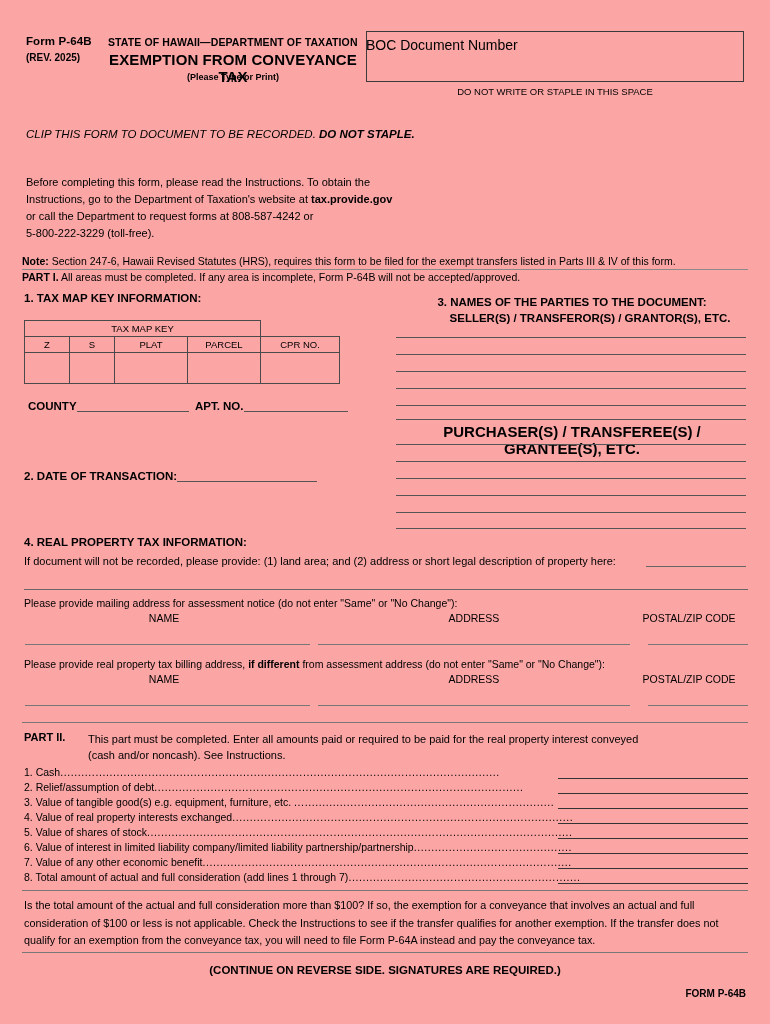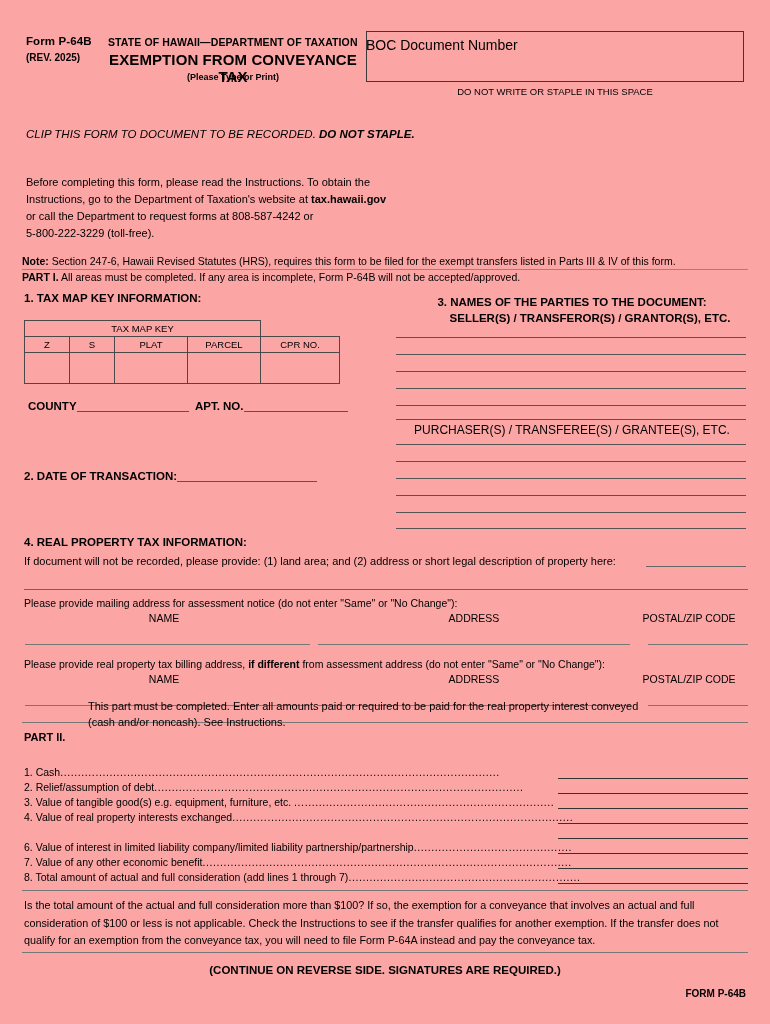--- a/index.html
+++ b/index.html
@@ -156,21 +156,21 @@
   .s3-sub {
     left: 416px; top: 312px;
     width: 348px;
     text-align: center;
     font-size: 11.5px; font-weight: bold;
   }
   .purchaser-title {
     left: 398px; top: 423px;
     width: 348px;
     text-align: center;
-    font-size: 12px; font-weight: normal;
+    font-size: 15px; font-weight: bold;
   }
   .party-rule {
     left: 396px;
     width: 350px; height: 0;
     border-top: 1px solid #555;
   }
 
   
   .s4-title {
     left: 24px; top: 536px;
@@ -205,21 +205,21 @@
   .heavy-rule {
     left: 22px;
     width: 726px; height: 0;
     border-top: 1.4px solid #777;
   }
   .p2-label {
     left: 24px; top: 731px;
     font-size: 11px; font-weight: bold;
   }
   .p2-body {
-    left: 88px; top: 698px;
+    left: 88px; top: 731px;
     width: 600px;
     font-size: 11px;
     line-height: 16px;
   }
   .item-row {
     left: 24px;
     font-size: 10.5px;
     white-space: nowrap;
     width: 726px;
   }
@@ -271,21 +271,21 @@
   <div class="abs sub-title">(Please Type or Print)</div>
 
   <div class="abs boc-box"></div>
   <div class="abs boc-label">BOC Document Number</div>
   <div class="abs donot-write">DO NOT WRITE OR STAPLE IN THIS SPACE</div>
 
   <div class="abs clip-line"><span>CLIP THIS FORM TO DOCUMENT TO BE RECORDED. </span><b>DO NOT STAPLE.</b></div>
 
   <div class="abs instr">
     <div>Before completing this form, please read the Instructions. To obtain the</div>
-    <div><span>Instructions, go to the Department of Taxation's website at </span><b>tax.hawaii.gov</b></div>
+    <div><span>Instructions, go to the Department of Taxation's website at </span><b>tax.provide.gov</b></div>
     <div>or call the Department to request forms at 808-587-4242 or</div>
     <div>5-800-222-3229 (toll-free).</div>
   </div>
 
   <div class="abs note-line"><b>Note:</b><span> Section 247-6, Hawaii Revised Statutes (HRS), requires this form to be filed for the exempt transfers listed in Parts III &amp; IV of this form.</span></div>
   <div class="abs note-rule"></div>
   <div class="abs parti-line"><b>PART I.</b><span> All areas must be completed. If any area is incomplete, Form P-64B will not be accepted/approved.</span></div>
 
   <div class="abs s1-title">1.  TAX MAP KEY INFORMATION:</div>
 
@@ -390,20 +390,24 @@
     <span class="item-label">Value of tangible good(s) e.g. equipment, furniture, etc. </span><span class="dots">..........................................................................</span>
   </div>
   <div class="abs amt-rule" style="top:808px"></div>
 
   <div class="abs item-row" style="top:811px">
     <span>4.</span>
     <span class="item-label">Value of real property interests exchanged</span><span class="dots">.................................................................................................</span>
   </div>
   <div class="abs amt-rule" style="top:823px"></div>
 
+  <div class="abs item-row" style="top:826px">
+    <span>5.</span>
+    <span class="item-label">Value of shares of stock</span><span class="dots">.........................................................................................................................</span>
+  </div>
   <div class="abs amt-rule" style="top:838px"></div>
 
   <div class="abs item-row" style="top:841px">
     <span>6.</span>
     <span class="item-label">Value of interest in limited liability company/limited liability partnership/partnership</span><span class="dots">.............................................</span>
   </div>
   <div class="abs amt-rule" style="top:853px"></div>
 
   <div class="abs item-row" style="top:856px">
     <span>7.</span>

